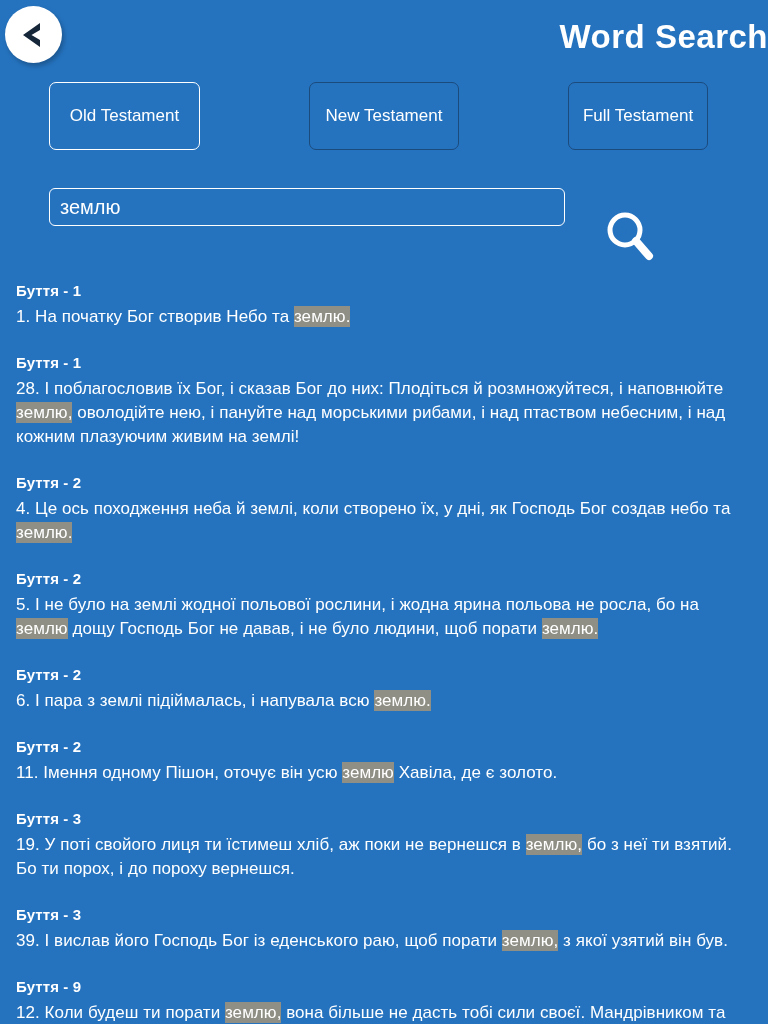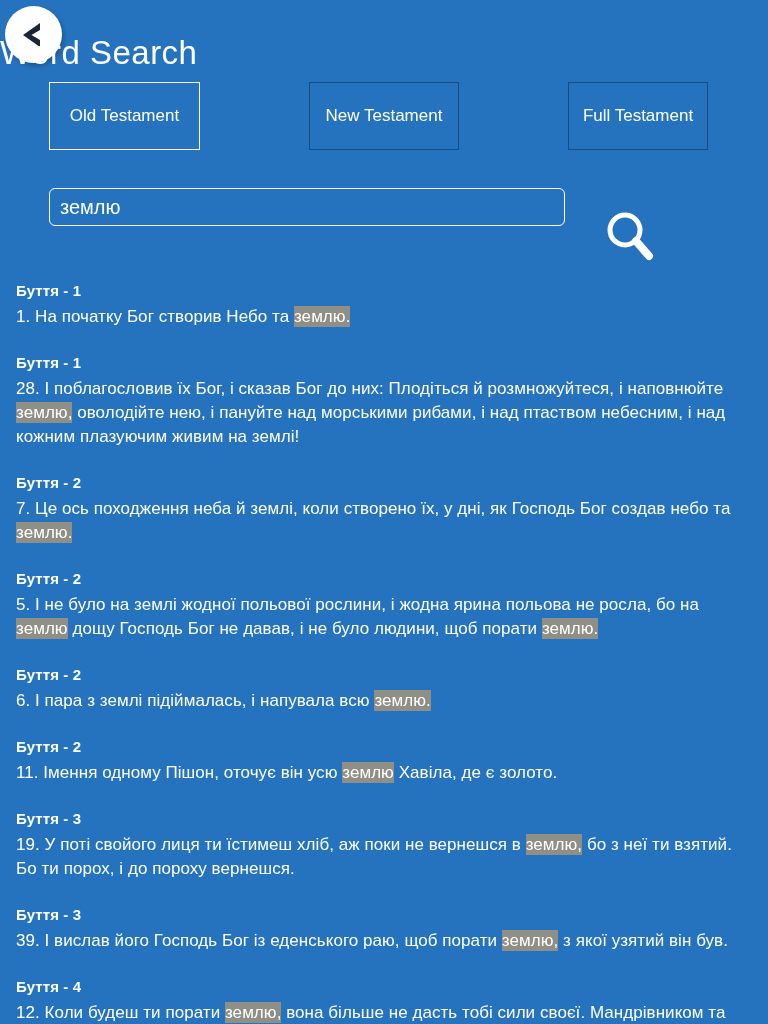--- a/index.html
+++ b/index.html
@@ -38,40 +38,39 @@
     cursor: pointer;
   }
 
   .back-button svg { display: block; }
 
   .page-title {
     position: absolute;
     left: 0;
     right: 0;
     top: 17px;
-    text-align: left;
+    text-align: right;
     font-size: 33px;
-    font-weight: 400;
+    font-weight: 700;
     letter-spacing: 0.5px;
     color: #ffffff;
     line-height: 40px;
-    margin-top: 16px;
   }
 
   
   .testament-row {
     position: relative;
     height: 98px;
   }
 
   .testament-btn {
     position: absolute;
     top: 6px;
     height: 68px;
-    border-radius: 0;
+    border-radius: 7px;
     background: transparent;
     color: #ffffff;
     font-size: 17px;
     font-weight: 400;
     display: flex;
     align-items: center;
     justify-content: center;
     cursor: pointer;
     font-family: "Liberation Sans", sans-serif;
   }
@@ -188,21 +187,21 @@
     <div class="result-item">
       <div class="result-ref">Буття - 1</div>
       <div class="result-verse"><span>1. На початку Бог створив Небо та </span><span class="hl">землю.</span></div>
     </div>
     <div class="result-item">
       <div class="result-ref">Буття - 1</div>
       <div class="result-verse"><span>28. І поблагословив їх Бог, і сказав Бог до них: Плодіться й розмножуйтеся, і наповнюйте </span><span class="hl">землю,</span><span> оволодійте нею, і пануйте над морськими рибами, і над птаством небесним, і над кожним плазуючим живим на землі!</span></div>
     </div>
     <div class="result-item">
       <div class="result-ref">Буття - 2</div>
-      <div class="result-verse"><span>7. Це ось походження неба й землі, коли створено їх, у дні, як Господь Бог создав небо та </span><span class="hl">землю.</span></div>
+      <div class="result-verse"><span>4. Це ось походження неба й землі, коли створено їх, у дні, як Господь Бог создав небо та </span><span class="hl">землю.</span></div>
     </div>
     <div class="result-item">
       <div class="result-ref">Буття - 2</div>
       <div class="result-verse"><span>5. І не було на землі жодної польової рослини, і жодна ярина польова не росла, бо на </span><span class="hl">землю</span><span> дощу Господь Бог не давав, і не було людини, щоб порати </span><span class="hl">землю.</span></div>
     </div>
     <div class="result-item">
       <div class="result-ref">Буття - 2</div>
       <div class="result-verse"><span>6. І пара з землі підіймалась, і напувала всю </span><span class="hl">землю.</span></div>
     </div>
     <div class="result-item">
@@ -211,16 +210,16 @@
     </div>
     <div class="result-item">
       <div class="result-ref">Буття - 3</div>
       <div class="result-verse"><span>19. У поті свойого лиця ти їстимеш хліб, аж поки не вернешся в </span><span class="hl">землю,</span><span> бо з неї ти взятий. Бо ти порох, і до пороху вернешся.</span></div>
     </div>
     <div class="result-item">
       <div class="result-ref">Буття - 3</div>
       <div class="result-verse"><span>39. І вислав його Господь Бог із еденського раю, щоб порати </span><span class="hl">землю,</span><span> з якої узятий він був.</span></div>
     </div>
     <div class="result-item">
-      <div class="result-ref">Буття - 4</div>
+      <div class="result-ref">Буття - 9</div>
       <div class="result-verse"><span>12. Коли будеш ти порати </span><span class="hl">землю,</span><span> вона більше не дасть тобі сили своєї. Мандрівником та заволокою будеш ти на землі</span></div>
     </div>
   </div>
 
 </body></html>

